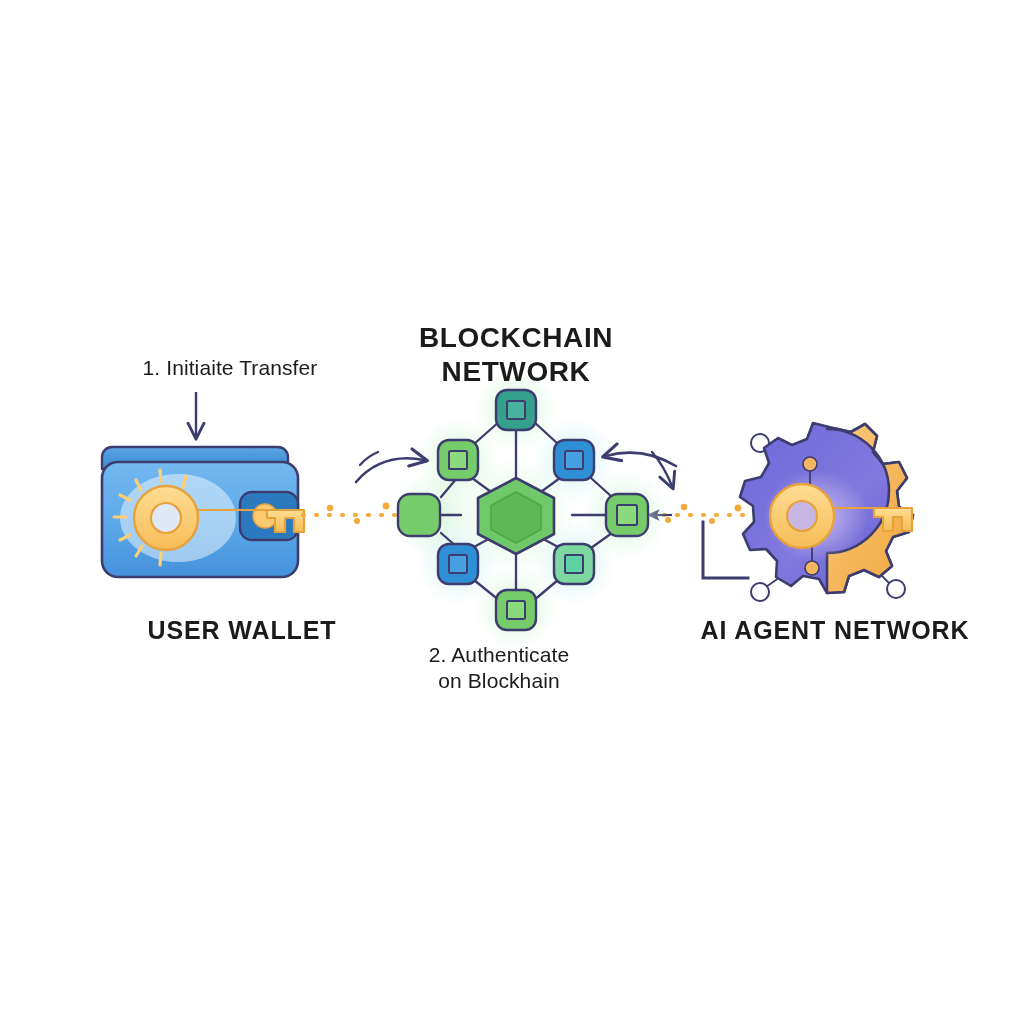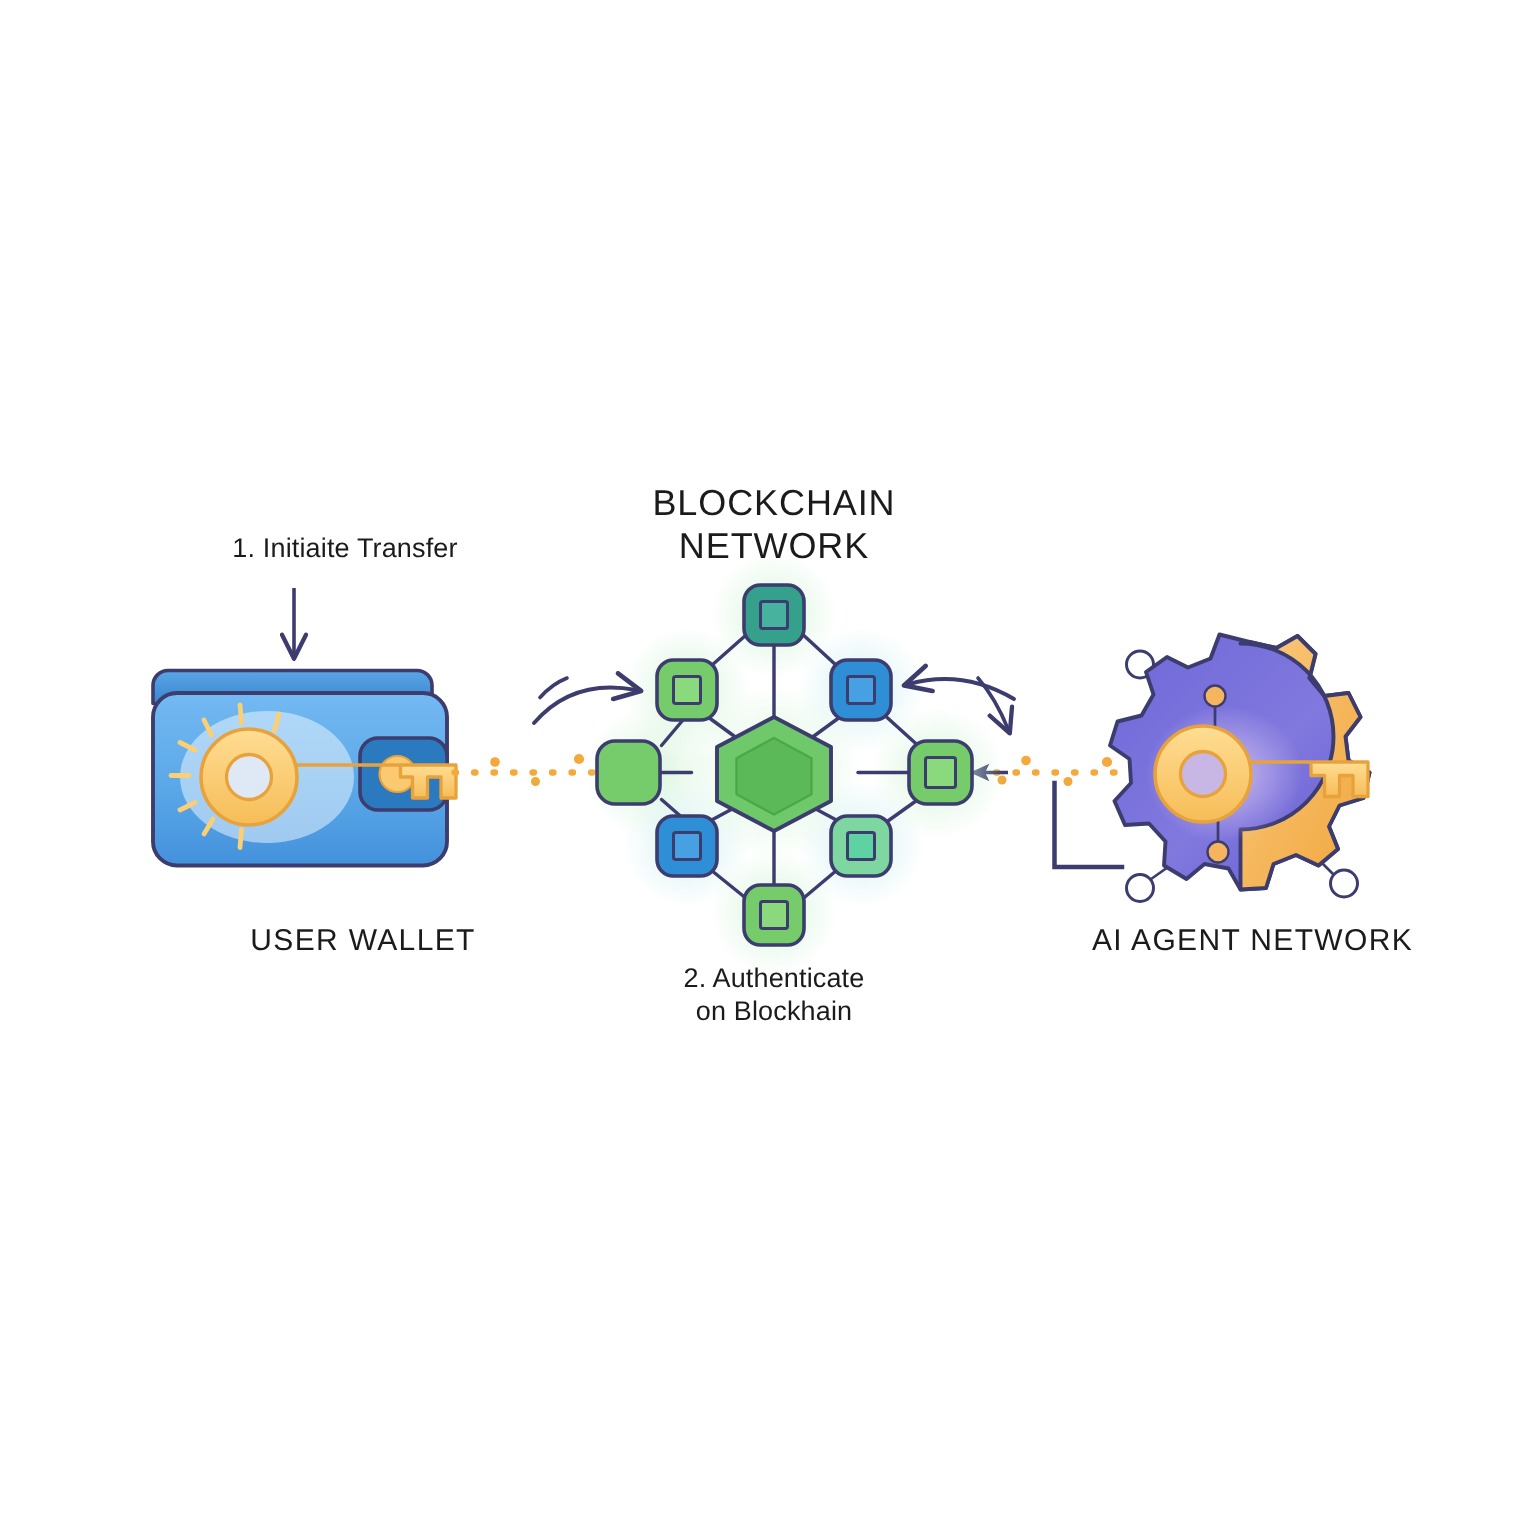--- a/index.html
+++ b/index.html
@@ -27,40 +27,40 @@
   }
   .lbl {
     position: absolute;
     color: #1b1b1b;
     text-align: center;
     line-height: 1.22;
     white-space: pre-line;
     user-select: none;
   }
   .lbl-step {
-    font-size: 18px;
+    font-size: 21px;
     font-weight: 400;
     letter-spacing: 0.1px;
   }
   .lbl-title {
-    font-size: 20px;
-    font-weight: 400;
+    font-size: 25px;
+    font-weight: 700;
     letter-spacing: 0.9px;
   }
   .lbl-net {
-    font-size: 24px;
-    font-weight: 400;
+    font-size: 28px;
+    font-weight: 700;
     letter-spacing: 0.6px;
   }
   #label-initiate-transfer { left: 60px;  top: 355px; width: 340px; }
   #label-blockchain-network { left: 400px; top: 321px; width: 232px; }
   #label-digital-key-issued { left: 700px; top: 345px; width: 266px; }
   #label-user-wallet { left: 72px;  top: 615px; width: 340px; }
   #label-ai-agent-contract { left: 690px; top: 615px; width: 290px; }
-  #label-authenticate-blockchain { left: 400px; top: 642px; width: 232px; }
+  #label-authenticate-blockchain { left: 383px; top: 642px; width: 232px; }
 </style>
 </head>
 <body>
 
 <div id="canvas">
 
   <svg id="scene" viewBox="0 0 1024 1024">
     <defs>
       <linearGradient id="gWalletBody" x1="0" y1="0" x2="0" y2="1">
         <stop offset="0" stop-color="#74b9f2"></stop>

